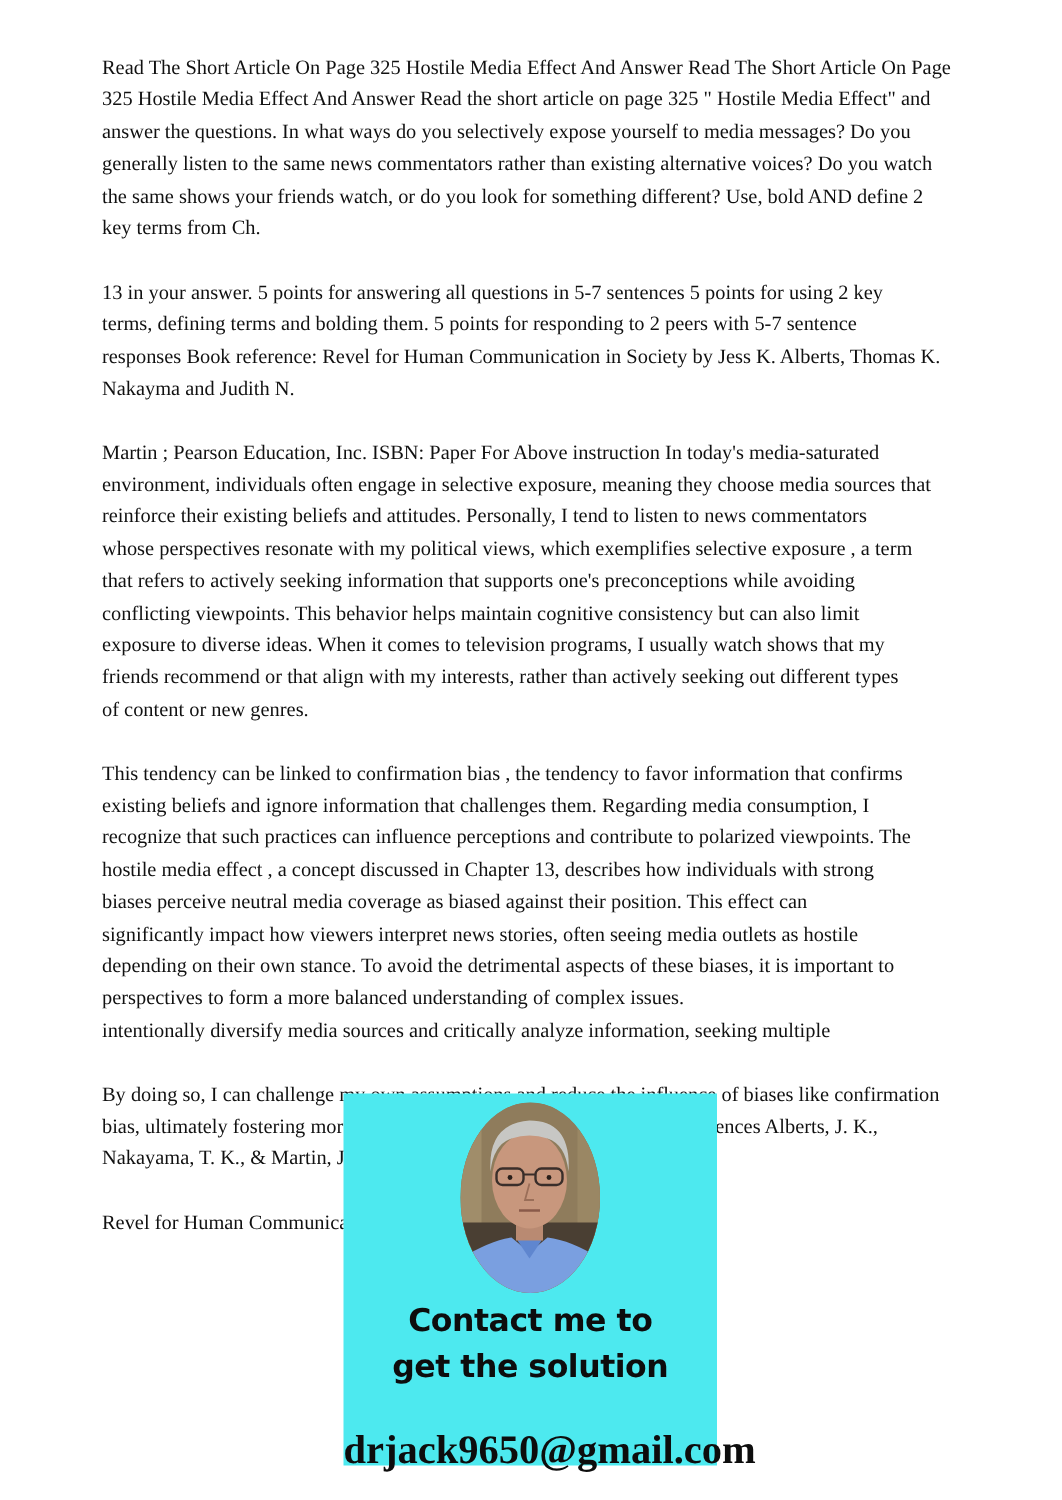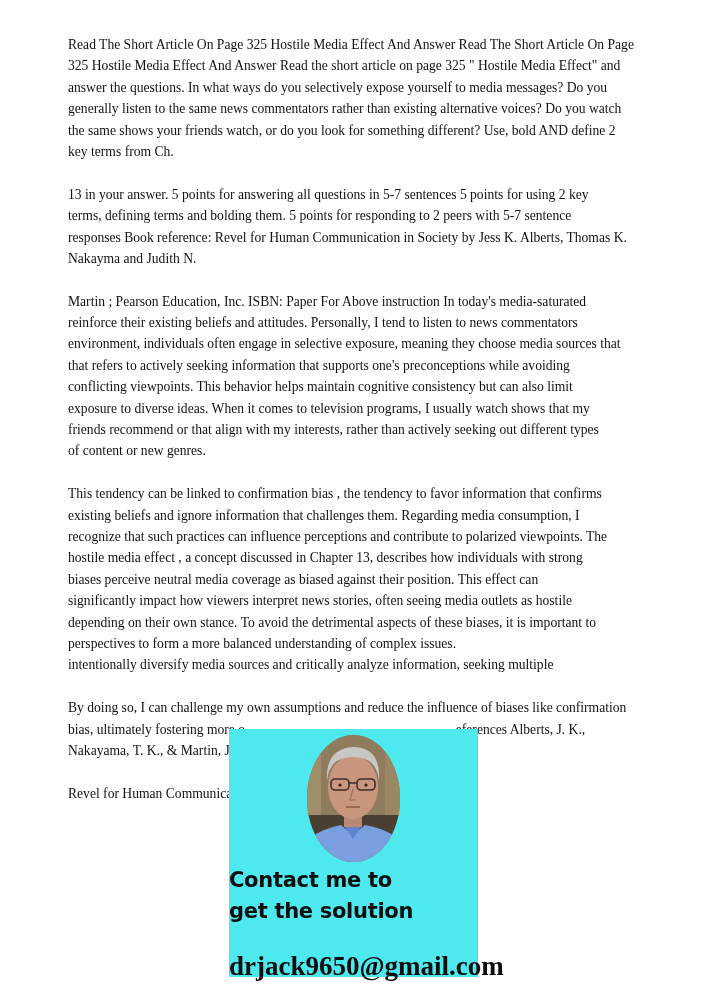--- a/index.html
+++ b/index.html
@@ -47,20 +47,21 @@
       width: 93px;
       height: 127px;
       border-radius: 50%;
       overflow: hidden;
       background: #8a7a5a;
     }
     .promo-text {
       position: absolute;
       left: 0;
       width: 249px;
+      text-align: center;
       font-family: "DejaVu Sans", "Liberation Sans", sans-serif;
       font-weight: bold;
       color: #0d0d0d;
     }
     .promo-line1 {
       top: 139px;
       font-size: 21px;
       letter-spacing: -0.3px;
     }
     .promo-line2 {
@@ -88,22 +89,23 @@
     <span class="line">key terms from Ch.</span>
   </div>
   <div class="para">
     <span class="line">13 in your answer. 5 points for answering all questions in 5-7 sentences 5 points for using 2 key</span>
     <span class="line">terms, defining terms and bolding them. 5 points for responding to 2 peers with 5-7 sentence</span>
     <span class="line">responses Book reference: Revel for Human Communication in Society by Jess K. Alberts, Thomas K.</span>
     <span class="line">Nakayma and Judith N.</span>
   </div>
   <div class="para">
     <span class="line">Martin ; Pearson Education, Inc. ISBN: Paper For Above instruction In today's media-saturated</span>
+    <span class="line">environment, individuals often engage in selective exposure, meaning they choose media sources that</span>
     <span class="line">reinforce their existing beliefs and attitudes. Personally, I tend to listen to news commentators</span>
-    <span class="line">environment, individuals often engage in selective exposure, meaning they choose media sources that</span>
+    <span class="line">whose perspectives resonate with my political views, which exemplifies selective exposure , a term</span>
     <span class="line">that refers to actively seeking information that supports one's preconceptions while avoiding</span>
     <span class="line">conflicting viewpoints. This behavior helps maintain cognitive consistency but can also limit</span>
     <span class="line">exposure to diverse ideas. When it comes to television programs, I usually watch shows that my</span>
     <span class="line">friends recommend or that align with my interests, rather than actively seeking out different types</span>
     <span class="line">of content or new genres.</span>
   </div>
   <div class="para">
     <span class="line">This tendency can be linked to confirmation bias , the tendency to favor information that confirms</span>
     <span class="line">existing beliefs and ignore information that challenges them. Regarding media consumption, I</span>
     <span class="line">recognize that such practices can influence perceptions and contribute to polarized viewpoints. The</span>

